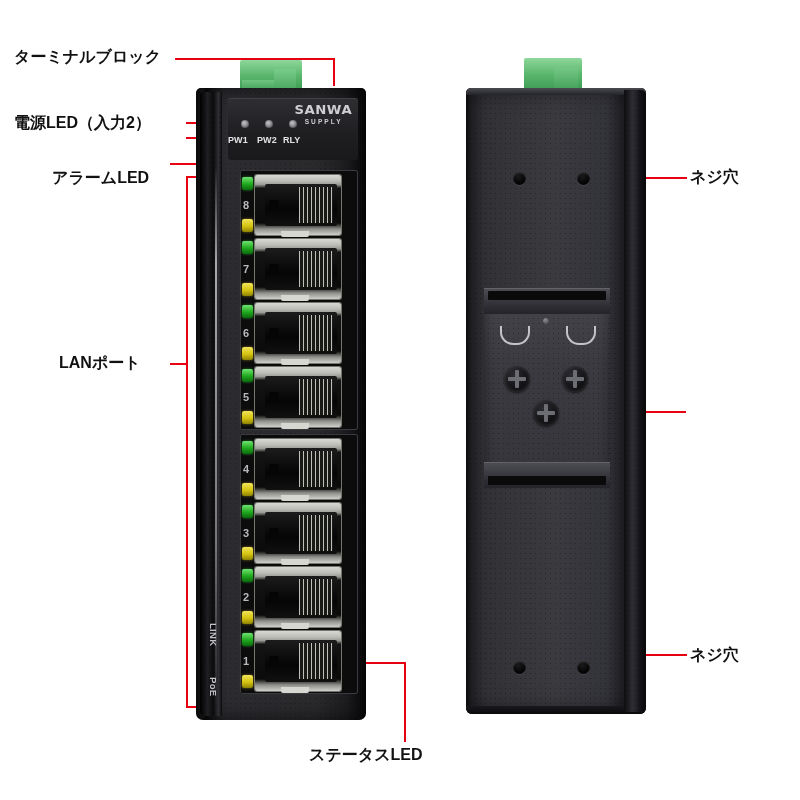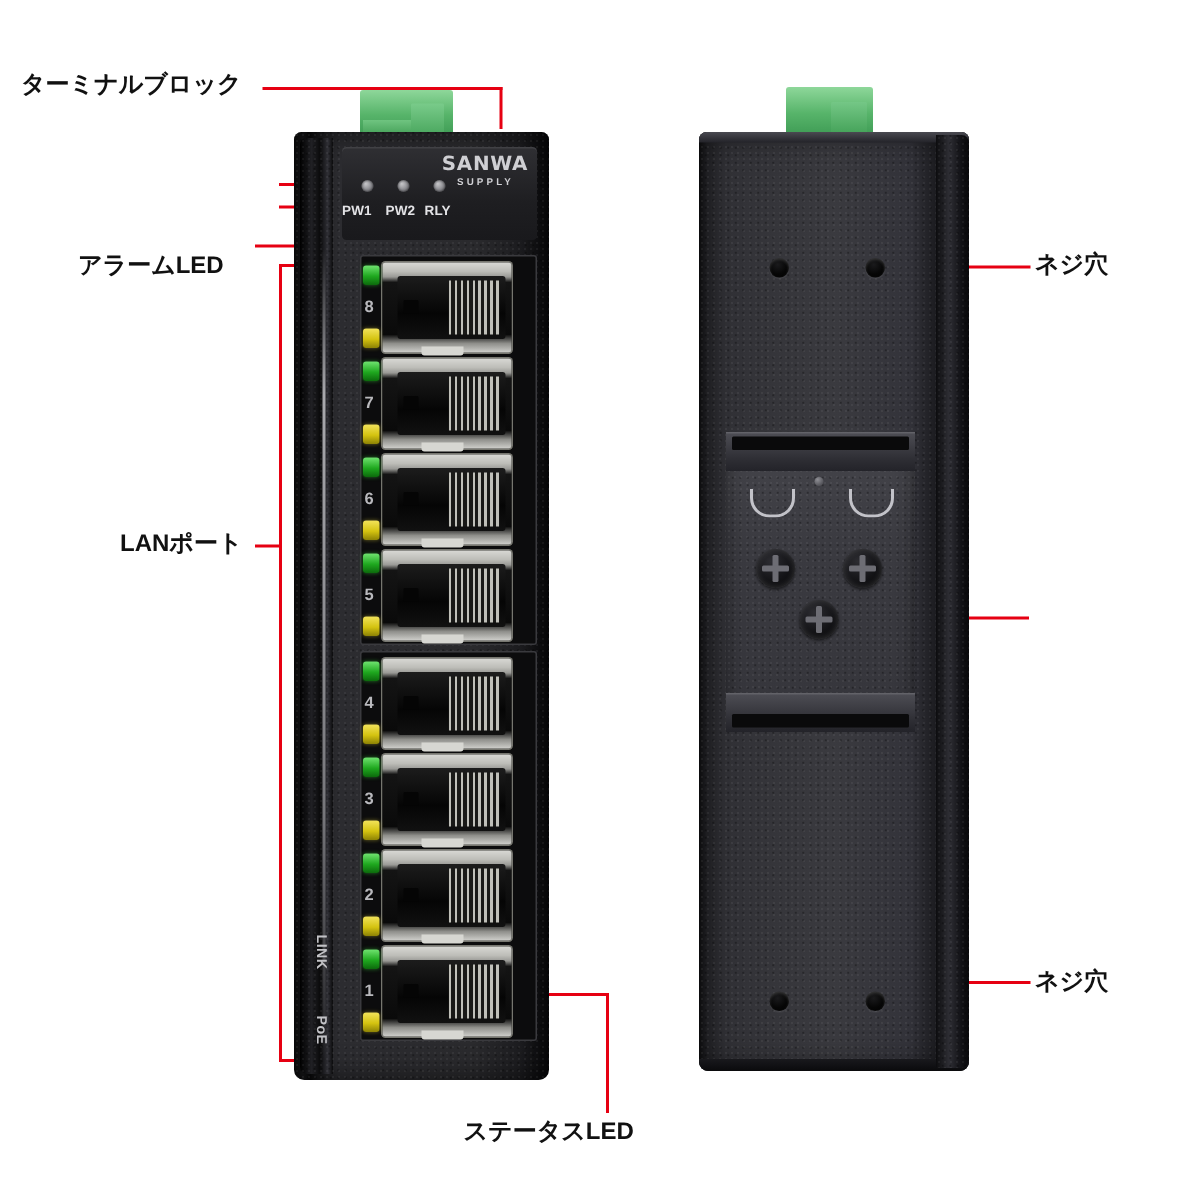--- a/index.html
+++ b/index.html
@@ -325,25 +325,26 @@
     border-radius: 1px;
   }
 </style>
 </head>
 <body>
 
 <div id="stage">
 
   <div class="anno-label" style="left:14px; top:47px;">ターミナルブロック</div>
 
+  <div class="anno-label" style="left:14px; top:113px;">電源LED（入力2）</div>
 
 
   <div class="anno-label" style="left:52px; top:168px;">アラームLED</div>
 
-  <div class="anno-label" style="left:80px; top:353px;">LANポート</div>
+  <div class="anno-label" style="left:59px; top:353px;">LANポート</div>
 
   <div class="anno-label" style="left:309px; top:745px;">ステータスLED</div>
 
   <div class="anno-label right" style="left:690px; top:167px;">ネジ穴</div>
 
   <div class="anno-label right" style="left:690px; top:645px;">ネジ穴</div>
 
 
   <div class="line h" style="left:175px; top:58px; width:160px;"></div>
   <div class="line v" style="left:333px; top:58px; height:28px;"></div>

